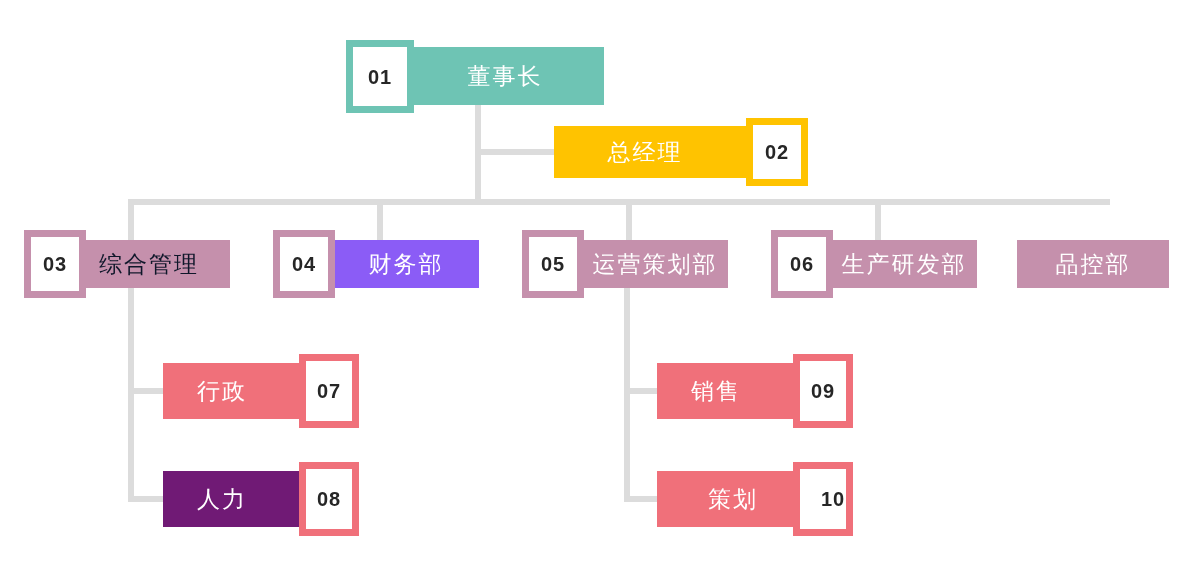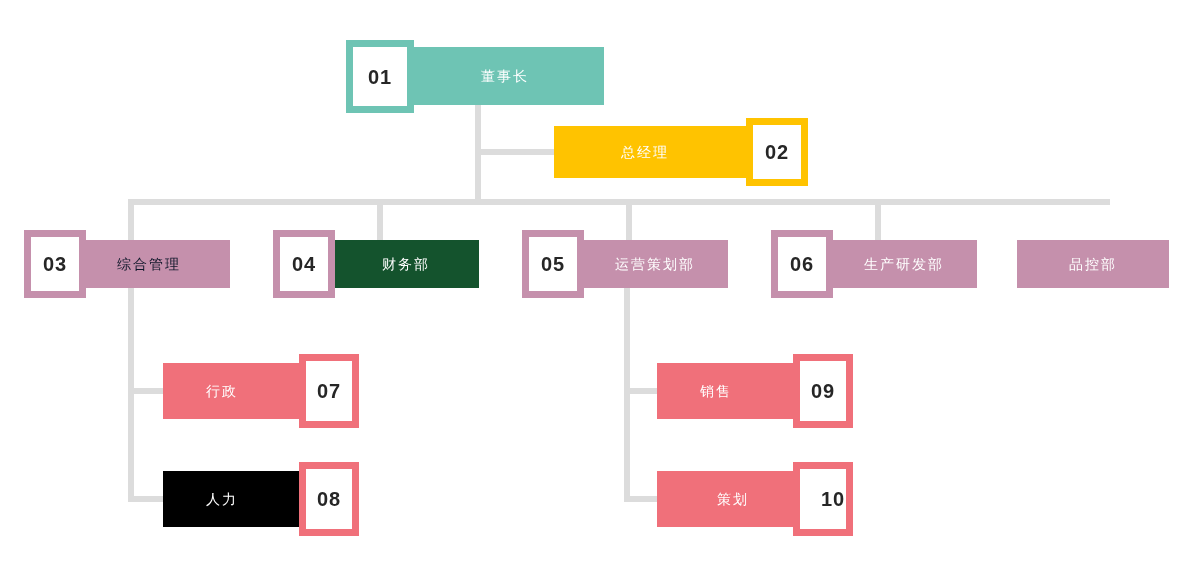--- a/index.html
+++ b/index.html
@@ -29,21 +29,21 @@
   
   .node {
     position: absolute;
     box-sizing: border-box;
     display: flex;
     align-items: center;
     justify-content: center;
   }
   .node-label {
     color: #ffffff;
-    font-size: 14px;
+    font-size: 23px;
     letter-spacing: 2px;
     line-height: 1;
     white-space: nowrap;
     user-select: none;
   }
 
   
   .badge {
     position: absolute;
     box-sizing: border-box;
@@ -100,21 +100,21 @@
       </div>
       <div>
         <div class="node" style="left: 44px; top: 240px; width: 186px; height: 48px; background: rgb(197, 144, 172);">
           <span class="node-label" style="color: #0f172a; margin-left: 24px;">综合管理</span>
         </div>
         <div class="badge" style="left: 24px; top: 230px; width: 62px; height: 68px; border-width: 7px; border-color: rgb(197, 144, 172); background: rgb(255, 255, 255);">
           <span class="badge-num" style="color: rgb(38, 38, 38);">03</span>
         </div>
       </div>
       <div>
-        <div class="node" style="left: 293px; top: 240px; width: 186px; height: 48px; background: #14532d;">
+        <div class="node" style="left: 293px; top: 240px; width: 186px; height: 48px; background: #8b5cf6;">
           <span class="node-label" style="color: rgb(255, 255, 255); margin-left: 40px;">财务部</span>
         </div>
         <div class="badge" style="left: 273px; top: 230px; width: 62px; height: 68px; border-width: 7px; border-color: rgb(197, 144, 172); background: rgb(255, 255, 255);">
           <span class="badge-num" style="color: rgb(38, 38, 38);">04</span>
         </div>
       </div>
       <div>
         <div class="node" style="left: 542px; top: 240px; width: 186px; height: 48px; background: rgb(197, 144, 172);">
           <span class="node-label" style="color: rgb(255, 255, 255); margin-left: 40px;">运营策划部</span>
         </div>
@@ -137,21 +137,21 @@
       </div>
       <div>
         <div class="node" style="left: 163px; top: 363px; width: 152px; height: 56px; background: rgb(240, 112, 122);">
           <span class="node-label" style="color: rgb(255, 255, 255); margin-right: 34px;">行政</span>
         </div>
         <div class="badge" style="left: 299px; top: 354px; width: 60px; height: 74px; border-width: 7px; border-color: rgb(240, 112, 122); background: rgb(255, 255, 255);">
           <span class="badge-num" style="color: rgb(38, 38, 38);">07</span>
         </div>
       </div>
       <div>
-        <div class="node" style="left: 163px; top: 471px; width: 152px; height: 56px; background: #000000;">
+        <div class="node" style="left: 163px; top: 471px; width: 152px; height: 56px; background: #701a75;">
           <span class="node-label" style="color: rgb(255, 255, 255); margin-right: 34px;">人力</span>
         </div>
         <div class="badge" style="left: 299px; top: 462px; width: 60px; height: 74px; border-width: 7px; border-color: rgb(240, 112, 122); background: rgb(255, 255, 255);">
           <span class="badge-num" style="color: rgb(38, 38, 38);">08</span>
         </div>
       </div>
       <div>
         <div class="node" style="left: 657px; top: 363px; width: 152px; height: 56px; background: rgb(240, 112, 122); text-align: center;">
           <span class="node-label" style="color: rgb(255, 255, 255); margin-right: 34px;">销售</span>
         </div>

